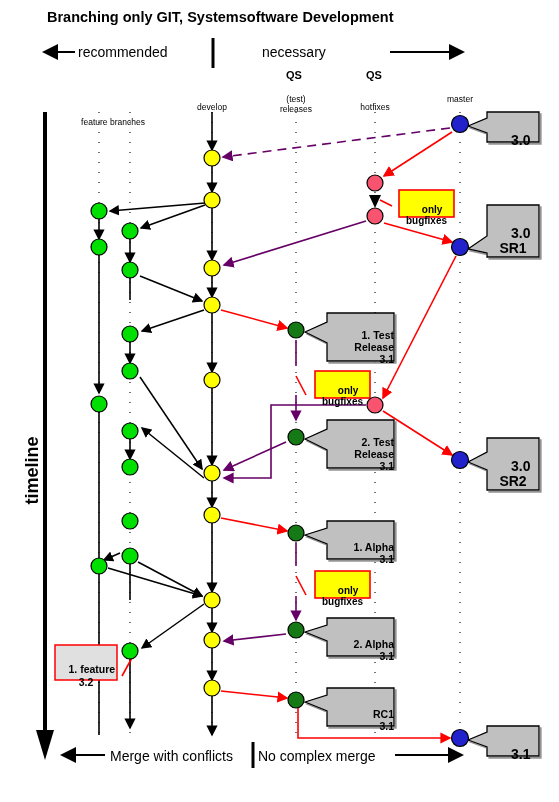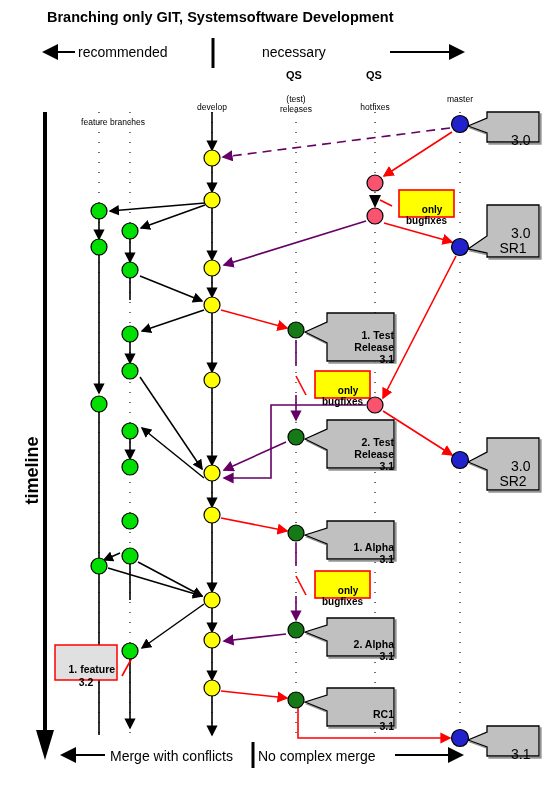--- a/index.html
+++ b/index.html
@@ -7,21 +7,21 @@
   #root{position:relative;width:559px;height:802px;overflow:hidden;}
   svg.layer{position:absolute;left:0;top:0;width:559px;height:802px;}
   .txt{position:absolute;white-space:pre;}
   .title{font-size:14.5px;font-weight:bold;letter-spacing:0px;}
   .hdr{font-size:14px;}
   .qs{font-size:11px;font-weight:bold;}
   .collab{font-size:8.5px;text-align:center;}
   .footlab{font-size:14px;}
   .timeline{font-size:18px;font-weight:bold;}
   .callout-txt{font-size:10.5px;font-weight:bold;text-align:right;line-height:12px;}
-  .tag-txt{font-size:14px;font-weight:normal;text-align:center;line-height:15px;}
+  .tag-txt{font-size:14px;font-weight:bold;text-align:center;line-height:15px;}
   .bug-txt{font-size:10px;font-weight:bold;text-align:center;line-height:11px;}
   .feat-txt{font-size:10.5px;font-weight:bold;text-align:center;line-height:13px;}
 </style>
 </head>
 <body>
 
 <div id="root">
 
   <div class="txt title" style="left:47px;top:9px;">Branching only GIT, Systemsoftware Development</div>
 

